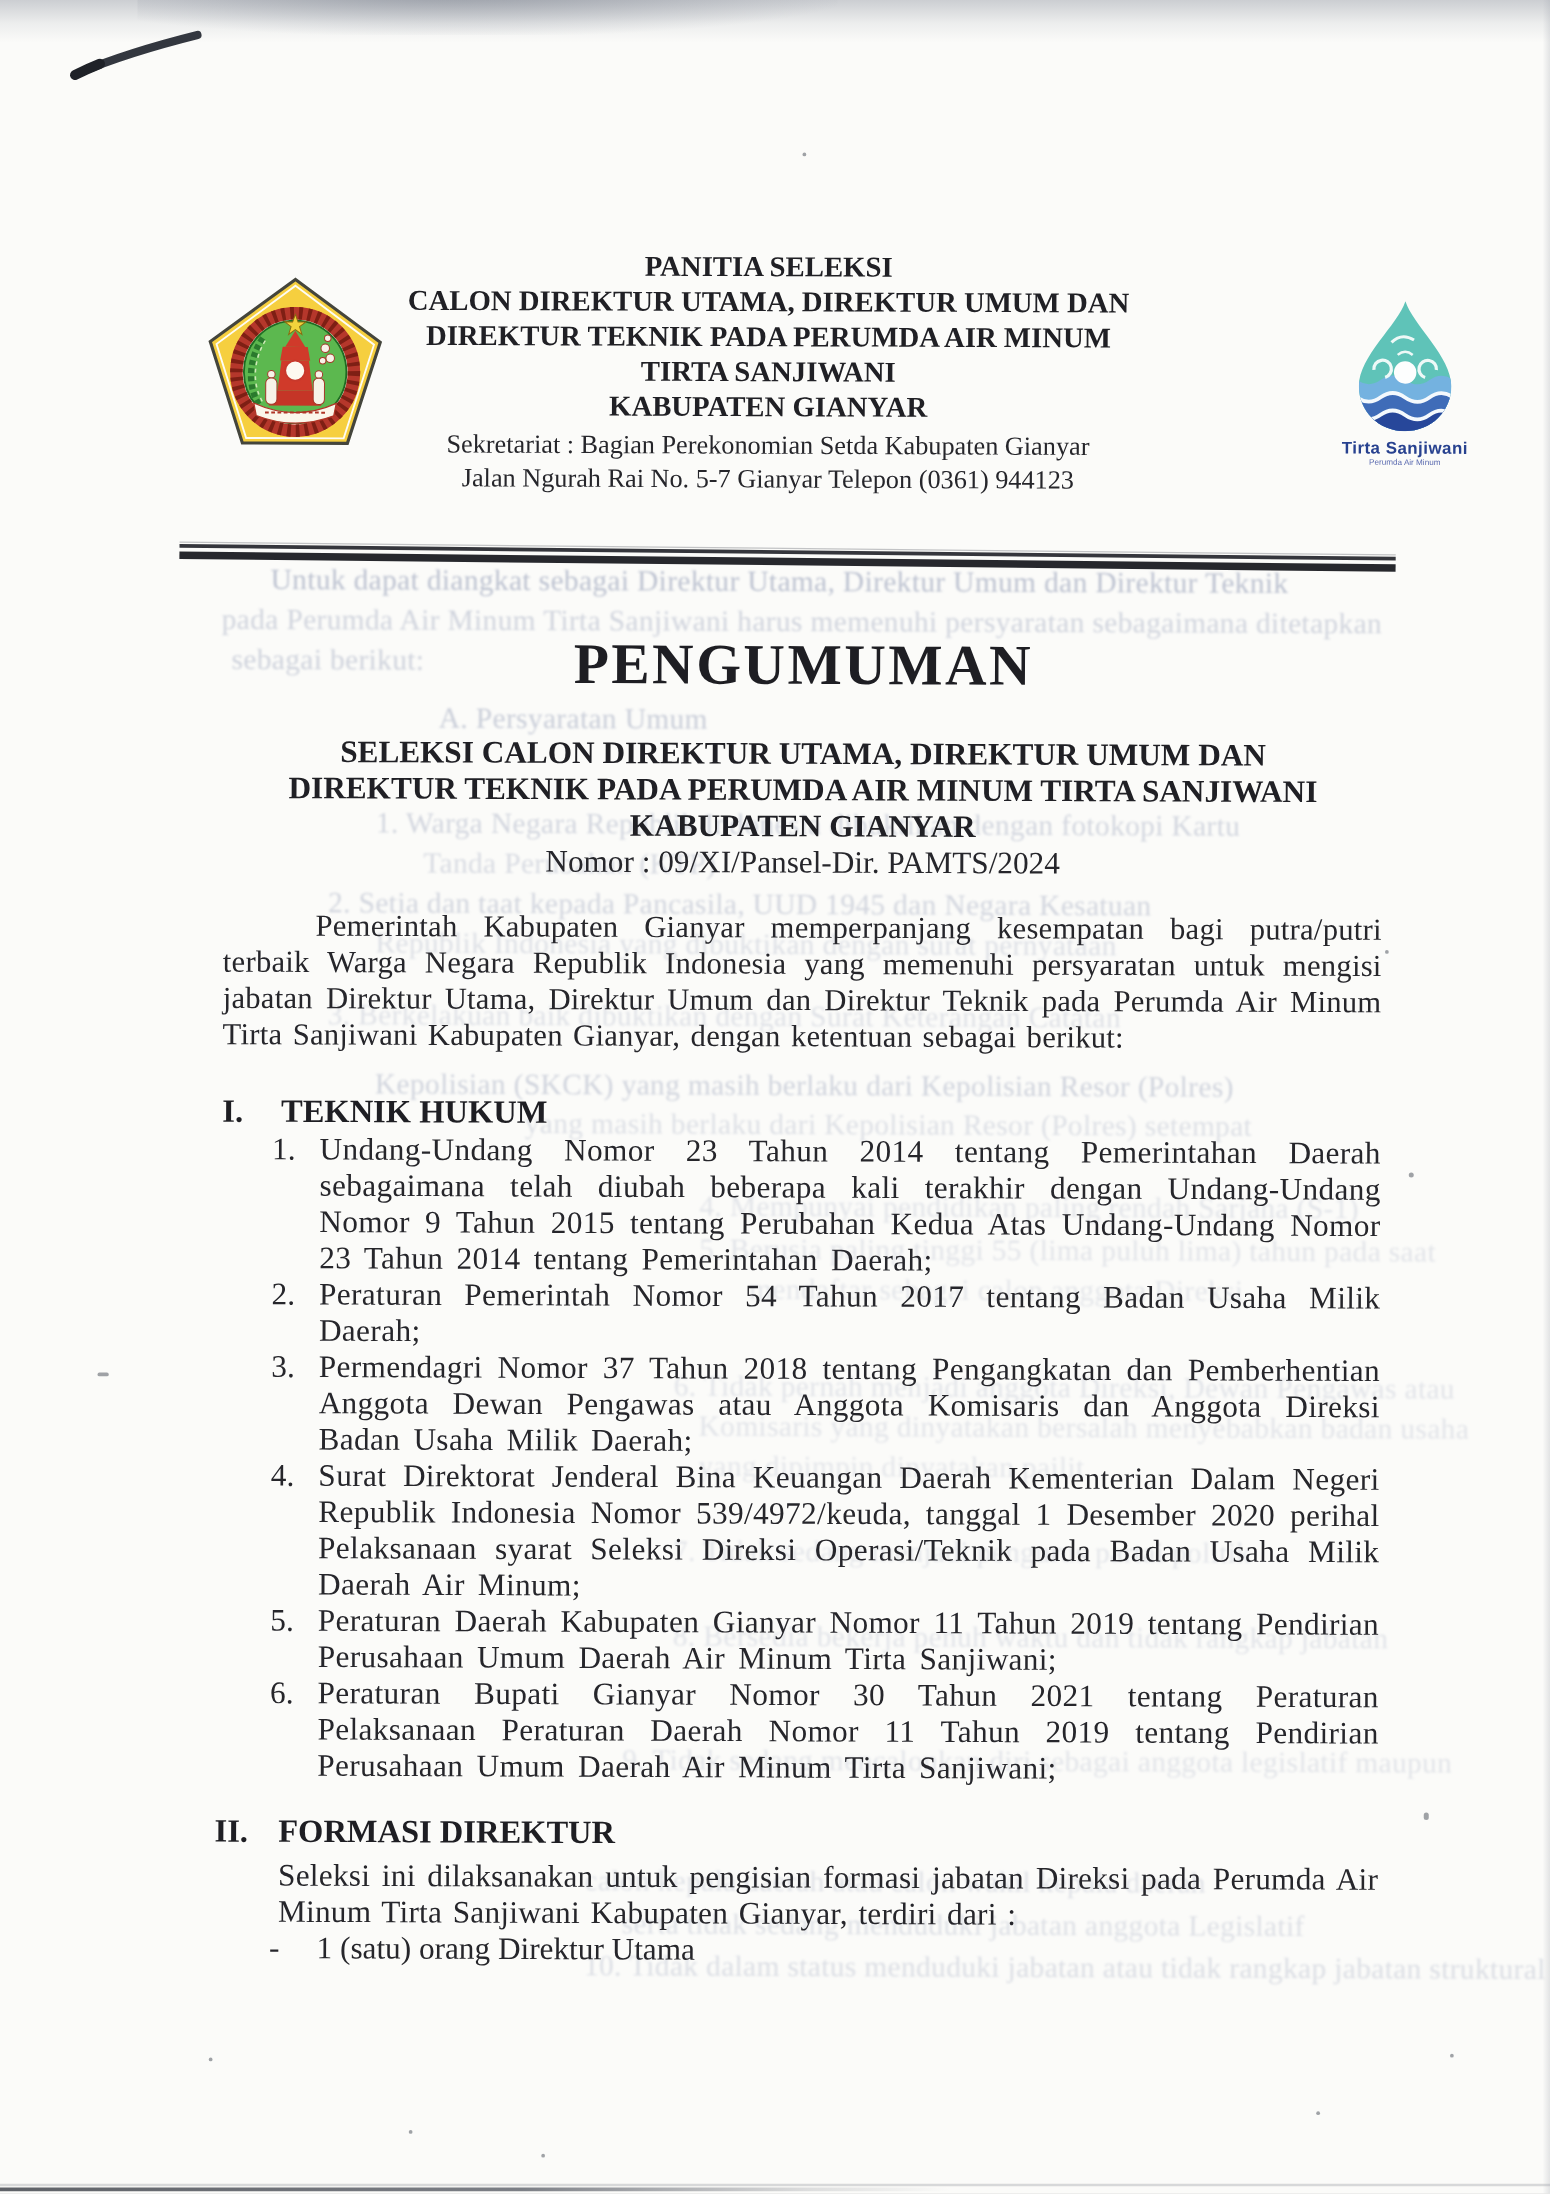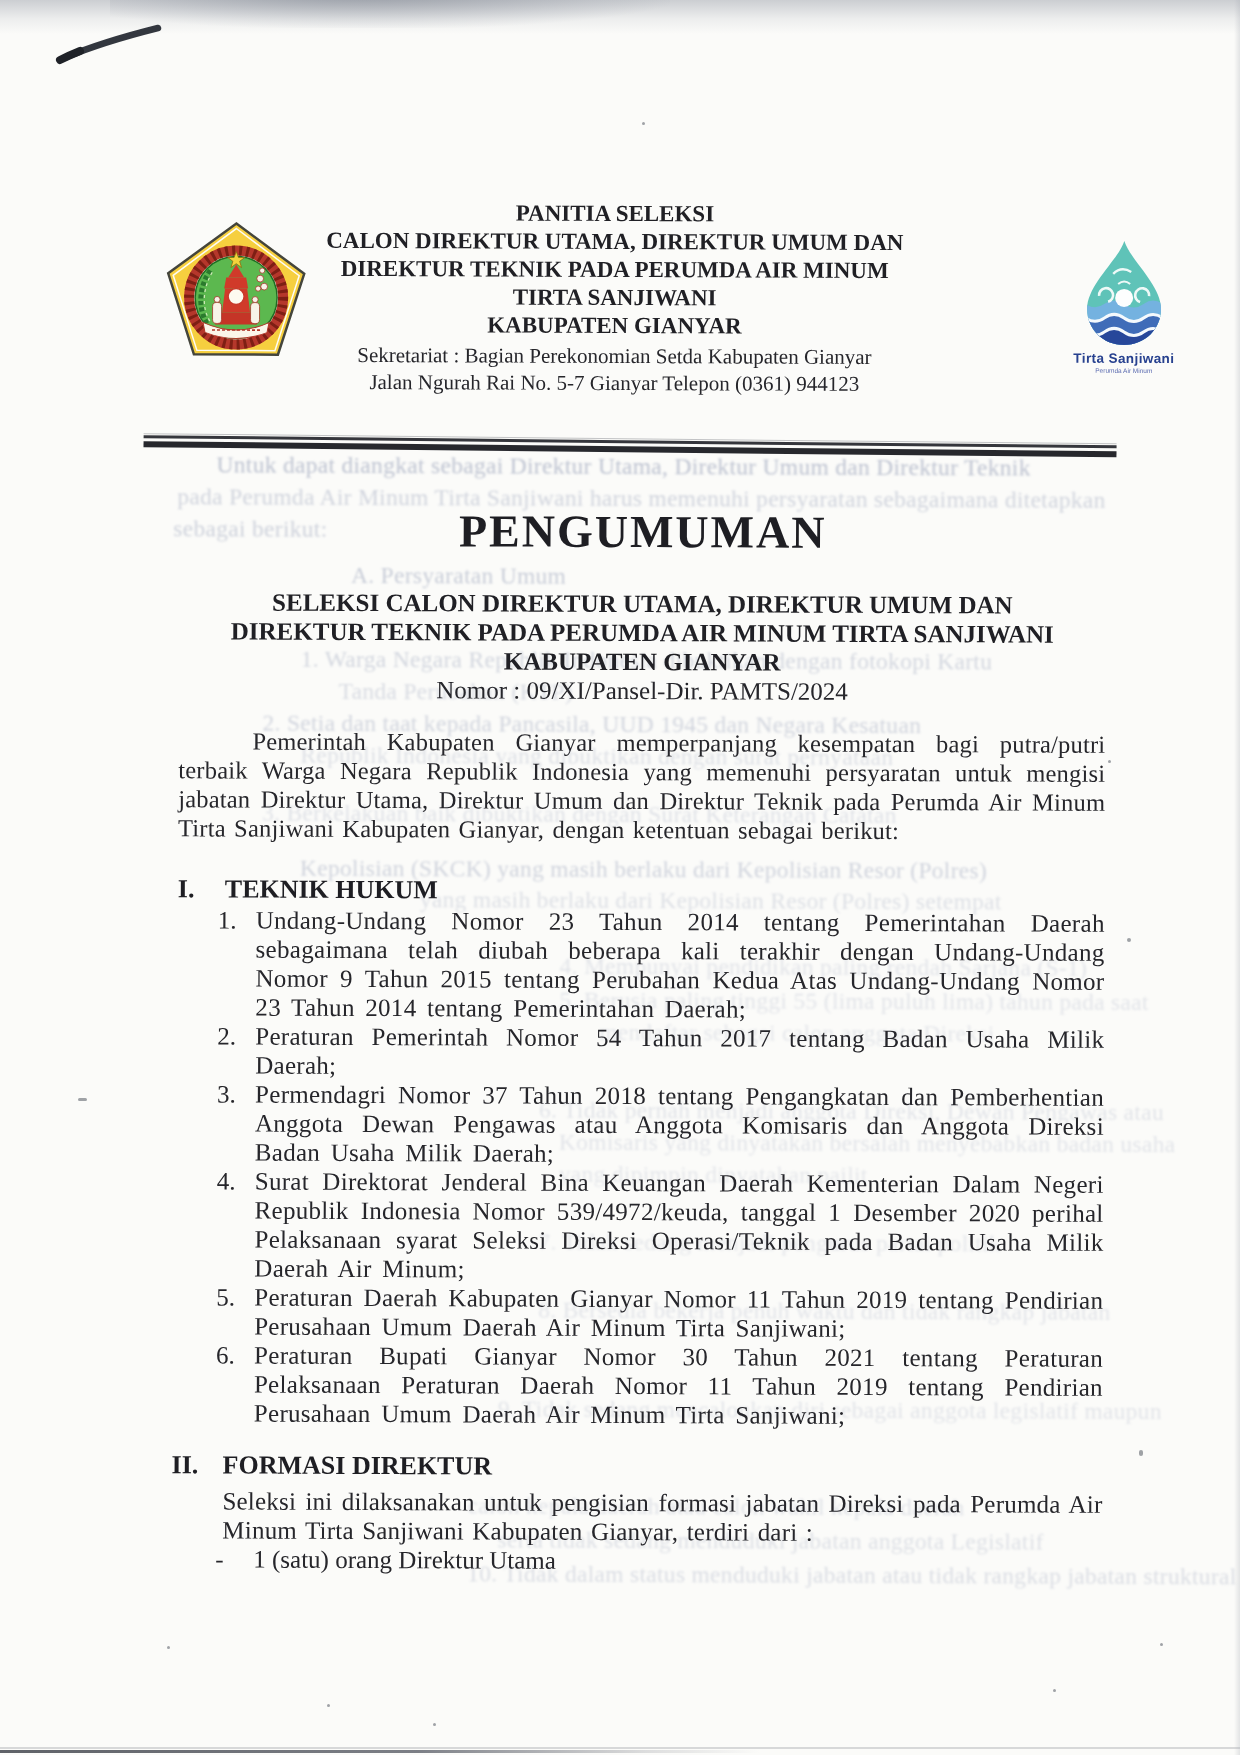--- a/index.html
+++ b/index.html
@@ -68,21 +68,21 @@
 </style>
 </head>
 <body>
 
 <div class="page">
   <div class="tilt">
 
     <div>
       <div class="ghost" style="left:215px;top:452px;opacity:.50">Untuk dapat diangkat sebagai Direktur Utama, Direktur Umum dan Direktur Teknik</div>
       <div class="ghost" style="left:176px;top:484px;opacity:.34">pada Perumda Air Minum Tirta Sanjiwani harus memenuhi persyaratan sebagaimana ditetapkan</div>
-      <div class="ghost" style="left:172px;top:516px;opacity:.36">sebagai berikut:</div>
+      <div class="ghost" style="left:184px;top:516px;opacity:.36">sebagai berikut:</div>
       <div class="ghost" style="left:350px;top:562px;opacity:.40">A. Persyaratan Umum</div>
       <div class="ghost" style="left:300px;top:646px;opacity:.32">1. Warga Negara Republik Indonesia dibuktikan dengan fotokopi Kartu</div>
       <div class="ghost" style="left:338px;top:678px;opacity:.28">Tanda Perubahan (KTP)</div>
       <div class="ghost" style="left:262px;top:710px;opacity:.33">2. Setia dan taat kepada Pancasila, UUD 1945 dan Negara Kesatuan</div>
       <div class="ghost" style="left:300px;top:742px;opacity:.24">Republik Indonesia yang dibuktikan dengan surat pernyataan</div>
       <div class="ghost" style="left:262px;top:800px;opacity:.22">3. Berkelakuan baik dibuktikan dengan Surat Keterangan Catatan</div>
       <div class="ghost" style="left:300px;top:855px;opacity:.34">Kepolisian (SKCK) yang masih berlaku dari Kepolisian Resor (Polres)</div>
       <div class="ghost" style="left:420px;top:886px;opacity:.24">yang masih berlaku dari Kepolisian Resor (Polres) setempat</div>
       <div class="ghost" style="left:560px;top:952px;opacity:.20">4. Mempunyai pendidikan paling rendah Sarjana (S-1)</div>
       <div class="ghost" style="left:560px;top:986px;opacity:.20">5. Berusia paling tinggi 55 (lima puluh lima) tahun pada saat</div>

